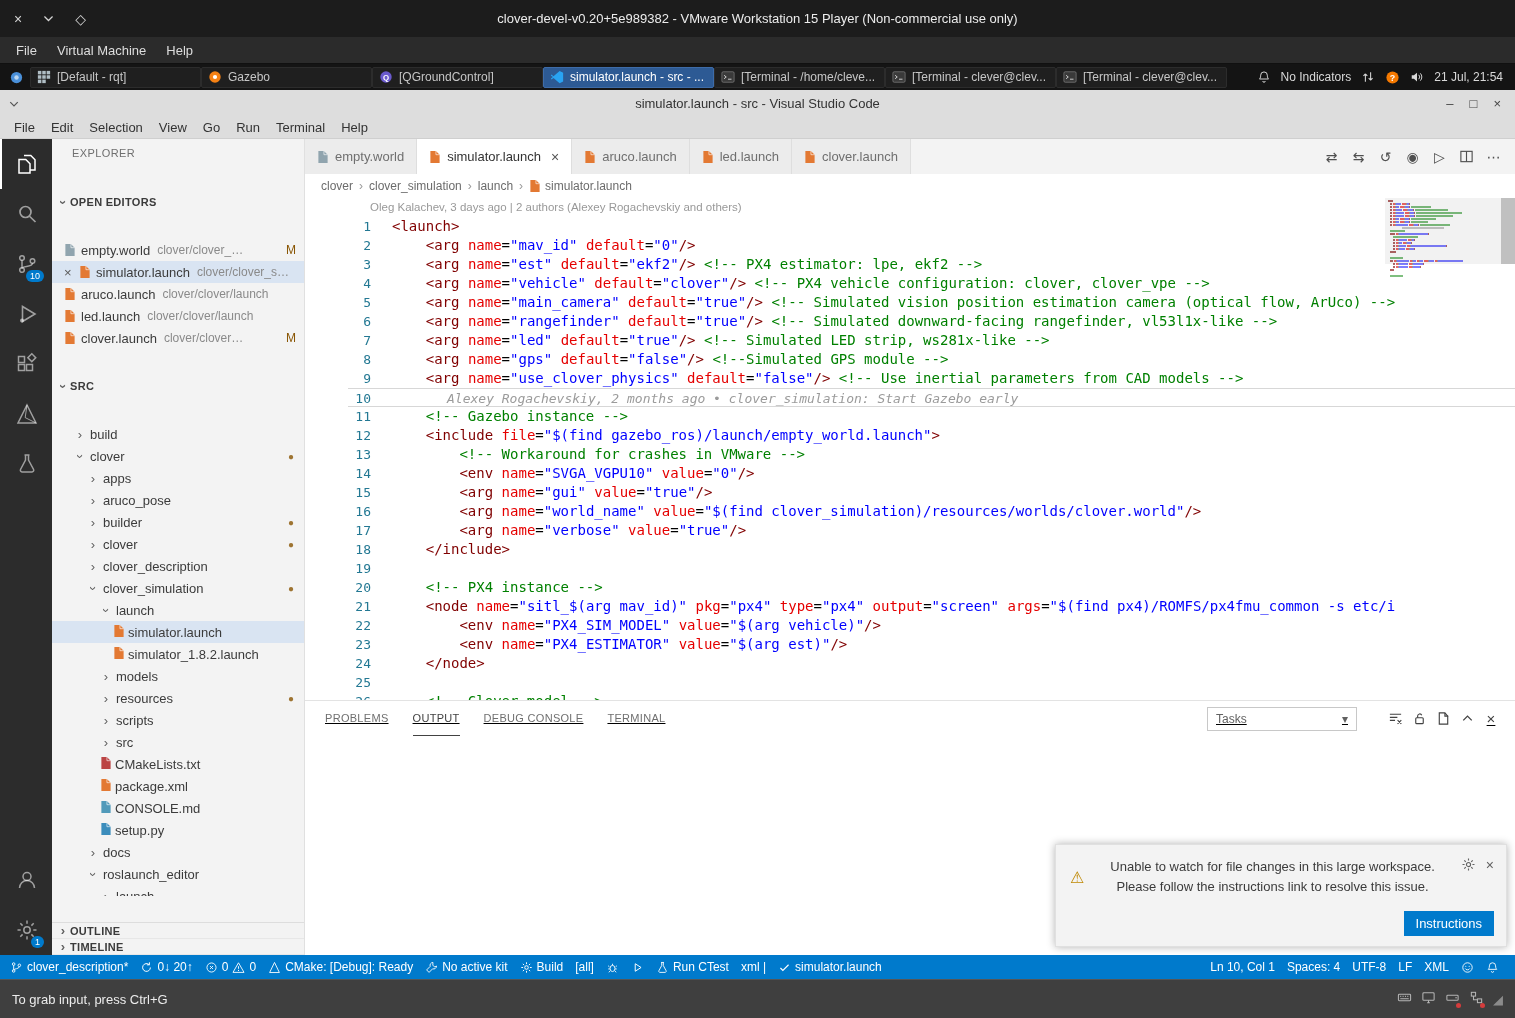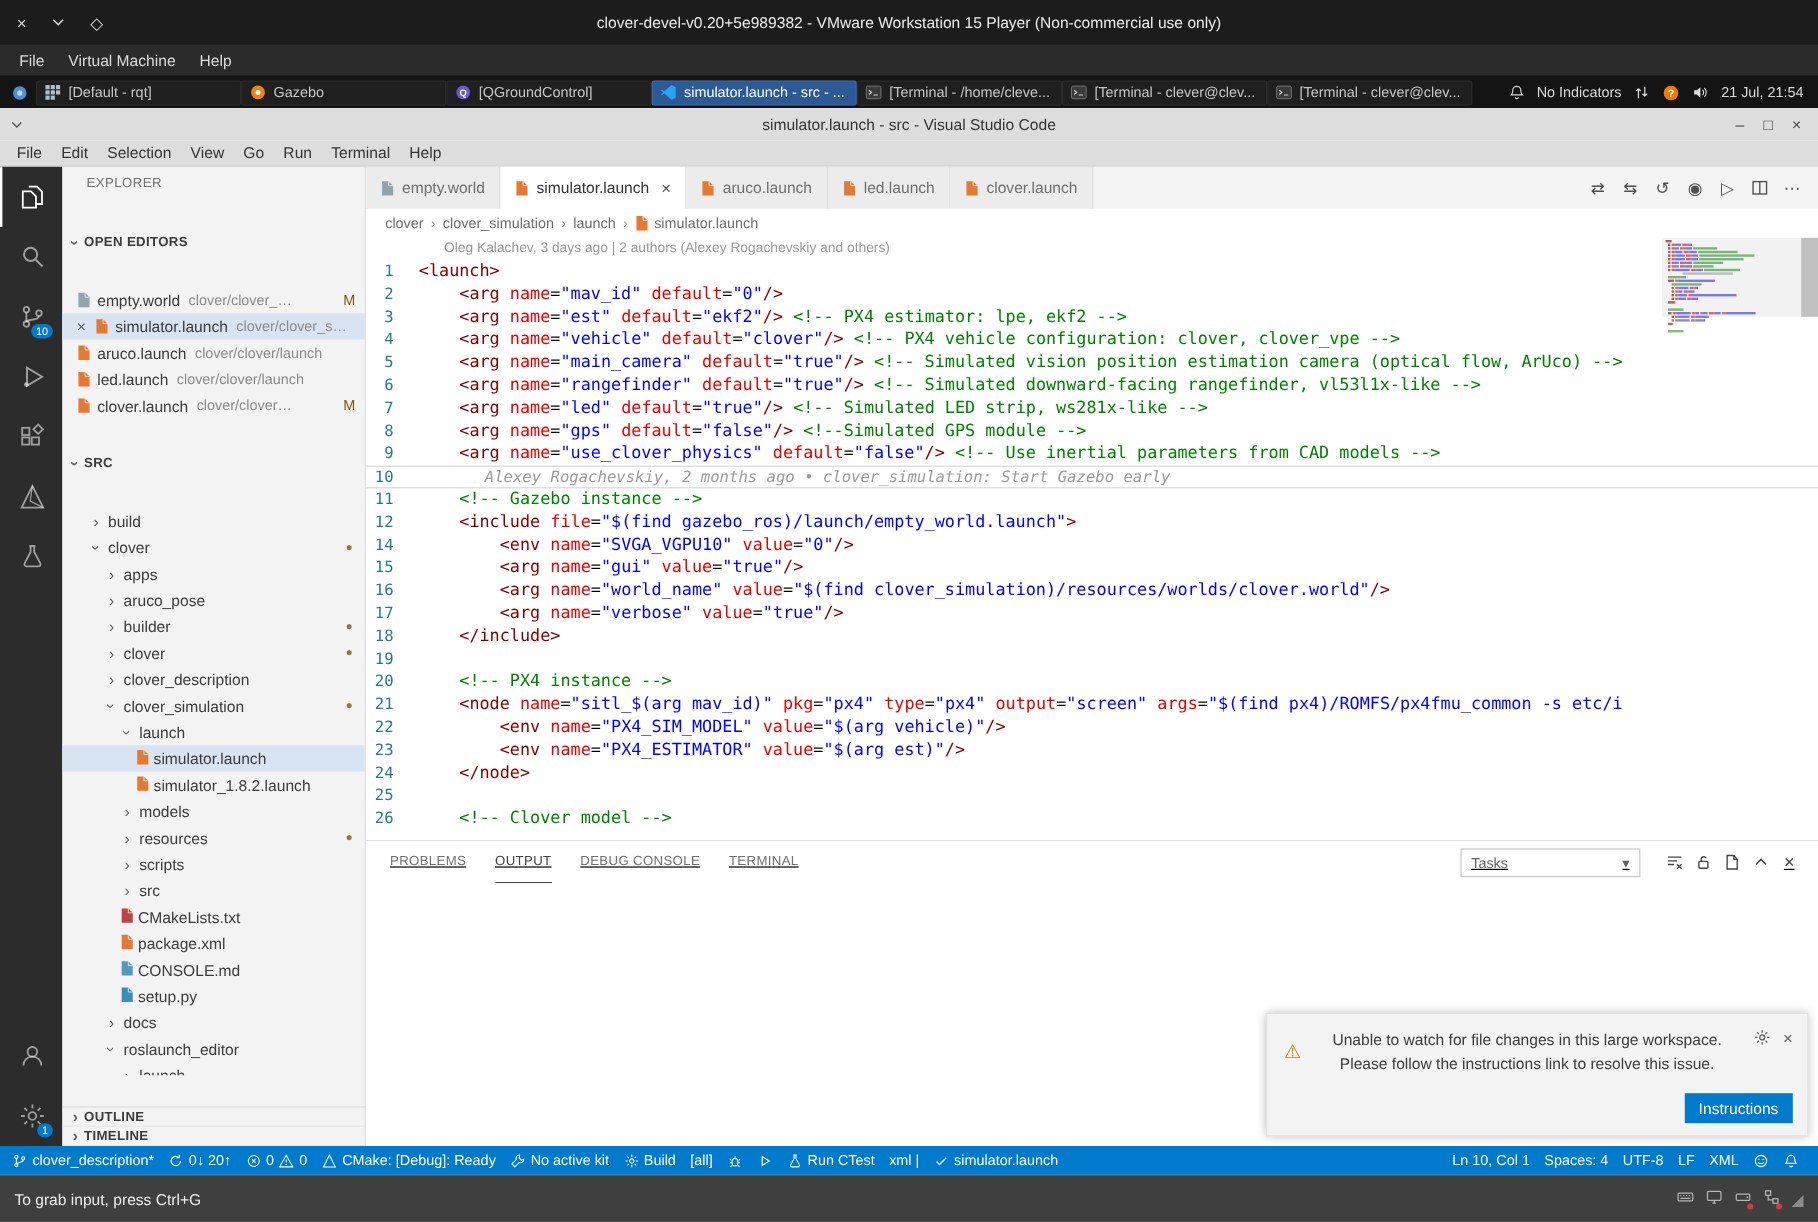--- a/index.html
+++ b/index.html
@@ -75,39 +75,39 @@
   .tab-close { margin-left:4px; color:#555; font-size:14px; }
   .editor-actions { margin-left:auto; display:flex; align-items:center; padding-right:8px; color:#4f4f4f; }
   .ea-btn { width:27px; height:35px; display:flex; align-items:center; justify-content:center; font-size:14px; }
 
   .breadcrumb { flex:0 0 24px; display:flex; align-items:center; gap:6px; padding-left:16px; font-size:12px; color:#6c6c6c; background:#fff; }
   .bc-sep { color:#9a9a9a; }
   .bc-item { display:flex; align-items:center; gap:4px; }
 
   .editor { flex:1; min-height:0; position:relative; overflow:hidden; font-family:"DejaVu Sans Mono", monospace; font-size:14px; background:#fff; }
   .codelens { height:19px; line-height:19px; padding-left:65px; color:#999; font-size:11.5px; font-family:"Liberation Sans", sans-serif; }
-  .code-line { height:19px; line-height:18px; white-space:pre; }
+  .code-line { height:19px; line-height:18px; white-space:pre;margin-left:43px; }
   .code-line.current { border-top:1px solid #d7d7d7; border-bottom:1px solid #d7d7d7; }
   .ln { display:inline-block; width:44px; padding-right:21px; text-align:right; color:#237893; font-size:13px; }
   .t-g { color:#800000; } .t-a { color:#e50000; } .t-v { color:#0000ff; } .t-c { color:#008000; } .t-p { color:#000000; }
   .blame { margin-left:55px; color:#9b9b9b; font-style:italic; font-size:13px; }
   .minimap { position:absolute; top:2px; right:15px; width:112px; }
   .mm-row { height:2px; margin-bottom:1px; display:flex; }
   .mm-row span { height:2px; display:block; flex:0 0 auto; }
   .mm-slider { position:absolute; top:0; right:0; width:130px; height:66px; background:rgba(0,0,0,.05); }
   .sb-v { position:absolute; top:0; right:0; width:14px; height:66px; background:rgba(110,110,110,.38); }
 
   
   .panel { flex:0 0 255px; border-top:1px solid #e3e3e3; display:flex; flex-direction:column; background:#fff;text-decoration:underline; }
   .panel-header { flex:0 0 35px; display:flex; align-items:center; padding:0 12px 0 20px; }
   .panel-tabs { display:flex; height:100%; }
   .panel-tab { font-size:11px; letter-spacing:.3px; color:#6f6f6f; margin-right:24px; display:flex; align-items:center; border-bottom:1px solid transparent; }
   .panel-tab.active { color:#424242; border-bottom-color:#424242; }
   .panel-right { margin-left:auto; display:flex; align-items:center; gap:6px; color:#424242; }
-  .pselect { width:150px; height:24px; border:1px solid #c8c8c8; background:#fff; display:flex; align-items:center; justify-content:space-between; padding:0 8px; font-size:12px; color:#616161; margin-right:10px; }
+  .pselect { width:150px; height:24px; border:1px solid #c8c8c8; background:#fff; display:flex; align-items:center; justify-content:space-between; padding:0 8px; font-size:12px; color:#616161; margin-right:20px; }
   .panel-actions { display:flex; align-items:center; }
   .pa-btn { width:24px; height:24px; display:flex; align-items:center; justify-content:center; color:#424242; font-size:15px; }
   .panel-content { flex:1; background:#fff; }
 
   
   .statusbar { flex:0 0 24px; background:var(--accent); color:#fff; display:flex; align-items:center; font-size:12px; padding:0 10px 0 4px; overflow:hidden; }
   .sb-group { display:flex; height:100%; }
   .sb-group.right { margin-left:auto; }
   .sb-item { display:flex; align-items:center; gap:4px; padding:0 6px; height:100%; white-space:nowrap; }
 
@@ -688,20 +688,21 @@
               <div class="code-line"><span class="ln">3</span><span class="t-p">    </span><span class="t-g">&lt;arg</span><span class="t-p"> </span><span class="t-a">name</span><span class="t-p">=</span><span class="t-v">"est"</span><span class="t-p"> </span><span class="t-a">default</span><span class="t-p">=</span><span class="t-v">"ekf2"</span><span class="t-g">/&gt;</span><span class="t-p"> </span><span class="t-c">&lt;!-- PX4 estimator: lpe, ekf2 --&gt;</span></div>
               <div class="code-line"><span class="ln">4</span><span class="t-p">    </span><span class="t-g">&lt;arg</span><span class="t-p"> </span><span class="t-a">name</span><span class="t-p">=</span><span class="t-v">"vehicle"</span><span class="t-p"> </span><span class="t-a">default</span><span class="t-p">=</span><span class="t-v">"clover"</span><span class="t-g">/&gt;</span><span class="t-p"> </span><span class="t-c">&lt;!-- PX4 vehicle configuration: clover, clover_vpe --&gt;</span></div>
               <div class="code-line"><span class="ln">5</span><span class="t-p">    </span><span class="t-g">&lt;arg</span><span class="t-p"> </span><span class="t-a">name</span><span class="t-p">=</span><span class="t-v">"main_camera"</span><span class="t-p"> </span><span class="t-a">default</span><span class="t-p">=</span><span class="t-v">"true"</span><span class="t-g">/&gt;</span><span class="t-p"> </span><span class="t-c">&lt;!-- Simulated vision position estimation camera (optical flow, ArUco) --&gt;</span></div>
               <div class="code-line"><span class="ln">6</span><span class="t-p">    </span><span class="t-g">&lt;arg</span><span class="t-p"> </span><span class="t-a">name</span><span class="t-p">=</span><span class="t-v">"rangefinder"</span><span class="t-p"> </span><span class="t-a">default</span><span class="t-p">=</span><span class="t-v">"true"</span><span class="t-g">/&gt;</span><span class="t-p"> </span><span class="t-c">&lt;!-- Simulated downward-facing rangefinder, vl53l1x-like --&gt;</span></div>
               <div class="code-line"><span class="ln">7</span><span class="t-p">    </span><span class="t-g">&lt;arg</span><span class="t-p"> </span><span class="t-a">name</span><span class="t-p">=</span><span class="t-v">"led"</span><span class="t-p"> </span><span class="t-a">default</span><span class="t-p">=</span><span class="t-v">"true"</span><span class="t-g">/&gt;</span><span class="t-p"> </span><span class="t-c">&lt;!-- Simulated LED strip, ws281x-like --&gt;</span></div>
               <div class="code-line"><span class="ln">8</span><span class="t-p">    </span><span class="t-g">&lt;arg</span><span class="t-p"> </span><span class="t-a">name</span><span class="t-p">=</span><span class="t-v">"gps"</span><span class="t-p"> </span><span class="t-a">default</span><span class="t-p">=</span><span class="t-v">"false"</span><span class="t-g">/&gt;</span><span class="t-p"> </span><span class="t-c">&lt;!--Simulated GPS module --&gt;</span></div>
               <div class="code-line"><span class="ln">9</span><span class="t-p">    </span><span class="t-g">&lt;arg</span><span class="t-p"> </span><span class="t-a">name</span><span class="t-p">=</span><span class="t-v">"use_clover_physics"</span><span class="t-p"> </span><span class="t-a">default</span><span class="t-p">=</span><span class="t-v">"false"</span><span class="t-g">/&gt;</span><span class="t-p"> </span><span class="t-c">&lt;!-- Use inertial parameters from CAD models --&gt;</span></div>
               <div class="code-line current"><span class="ln">10</span><span class="blame">Alexey Rogachevskiy, 2 months ago • clover_simulation: Start Gazebo early</span></div>
               <div class="code-line"><span class="ln">11</span><span class="t-p">    </span><span class="t-c">&lt;!-- Gazebo instance --&gt;</span></div>
               <div class="code-line"><span class="ln">12</span><span class="t-p">    </span><span class="t-g">&lt;include</span><span class="t-p"> </span><span class="t-a">file</span><span class="t-p">=</span><span class="t-v">"$(find gazebo_ros)/launch/empty_world.launch"</span><span class="t-g">&gt;</span></div>
+              <div class="code-line"><span class="ln">13</span><span class="t-p">        </span><span class="t-c">&lt;!-- Workaround for crashes in VMware --&gt;</span></div>
               <div class="code-line"><span class="ln">14</span><span class="t-p">        </span><span class="t-g">&lt;env</span><span class="t-p"> </span><span class="t-a">name</span><span class="t-p">=</span><span class="t-v">"SVGA_VGPU10"</span><span class="t-p"> </span><span class="t-a">value</span><span class="t-p">=</span><span class="t-v">"0"</span><span class="t-g">/&gt;</span></div>
               <div class="code-line"><span class="ln">15</span><span class="t-p">        </span><span class="t-g">&lt;arg</span><span class="t-p"> </span><span class="t-a">name</span><span class="t-p">=</span><span class="t-v">"gui"</span><span class="t-p"> </span><span class="t-a">value</span><span class="t-p">=</span><span class="t-v">"true"</span><span class="t-g">/&gt;</span></div>
               <div class="code-line"><span class="ln">16</span><span class="t-p">        </span><span class="t-g">&lt;arg</span><span class="t-p"> </span><span class="t-a">name</span><span class="t-p">=</span><span class="t-v">"world_name"</span><span class="t-p"> </span><span class="t-a">value</span><span class="t-p">=</span><span class="t-v">"$(find clover_simulation)/resources/worlds/clover.world"</span><span class="t-g">/&gt;</span></div>
               <div class="code-line"><span class="ln">17</span><span class="t-p">        </span><span class="t-g">&lt;arg</span><span class="t-p"> </span><span class="t-a">name</span><span class="t-p">=</span><span class="t-v">"verbose"</span><span class="t-p"> </span><span class="t-a">value</span><span class="t-p">=</span><span class="t-v">"true"</span><span class="t-g">/&gt;</span></div>
               <div class="code-line"><span class="ln">18</span><span class="t-p">    </span><span class="t-g">&lt;/include&gt;</span></div>
               <div class="code-line"><span class="ln">19</span></div>
               <div class="code-line"><span class="ln">20</span><span class="t-p">    </span><span class="t-c">&lt;!-- PX4 instance --&gt;</span></div>
               <div class="code-line"><span class="ln">21</span><span class="t-p">    </span><span class="t-g">&lt;node</span><span class="t-p"> </span><span class="t-a">name</span><span class="t-p">=</span><span class="t-v">"sitl_$(arg mav_id)"</span><span class="t-p"> </span><span class="t-a">pkg</span><span class="t-p">=</span><span class="t-v">"px4"</span><span class="t-p"> </span><span class="t-a">type</span><span class="t-p">=</span><span class="t-v">"px4"</span><span class="t-p"> </span><span class="t-a">output</span><span class="t-p">=</span><span class="t-v">"screen"</span><span class="t-p"> </span><span class="t-a">args</span><span class="t-p">=</span><span class="t-v">"$(find px4)/ROMFS/px4fmu_common -s etc/i</span></div>
               <div class="code-line"><span class="ln">22</span><span class="t-p">        </span><span class="t-g">&lt;env</span><span class="t-p"> </span><span class="t-a">name</span><span class="t-p">=</span><span class="t-v">"PX4_SIM_MODEL"</span><span class="t-p"> </span><span class="t-a">value</span><span class="t-p">=</span><span class="t-v">"$(arg vehicle)"</span><span class="t-g">/&gt;</span></div>
               <div class="code-line"><span class="ln">23</span><span class="t-p">        </span><span class="t-g">&lt;env</span><span class="t-p"> </span><span class="t-a">name</span><span class="t-p">=</span><span class="t-v">"PX4_ESTIMATOR"</span><span class="t-p"> </span><span class="t-a">value</span><span class="t-p">=</span><span class="t-v">"$(arg est)"</span><span class="t-g">/&gt;</span></div>

